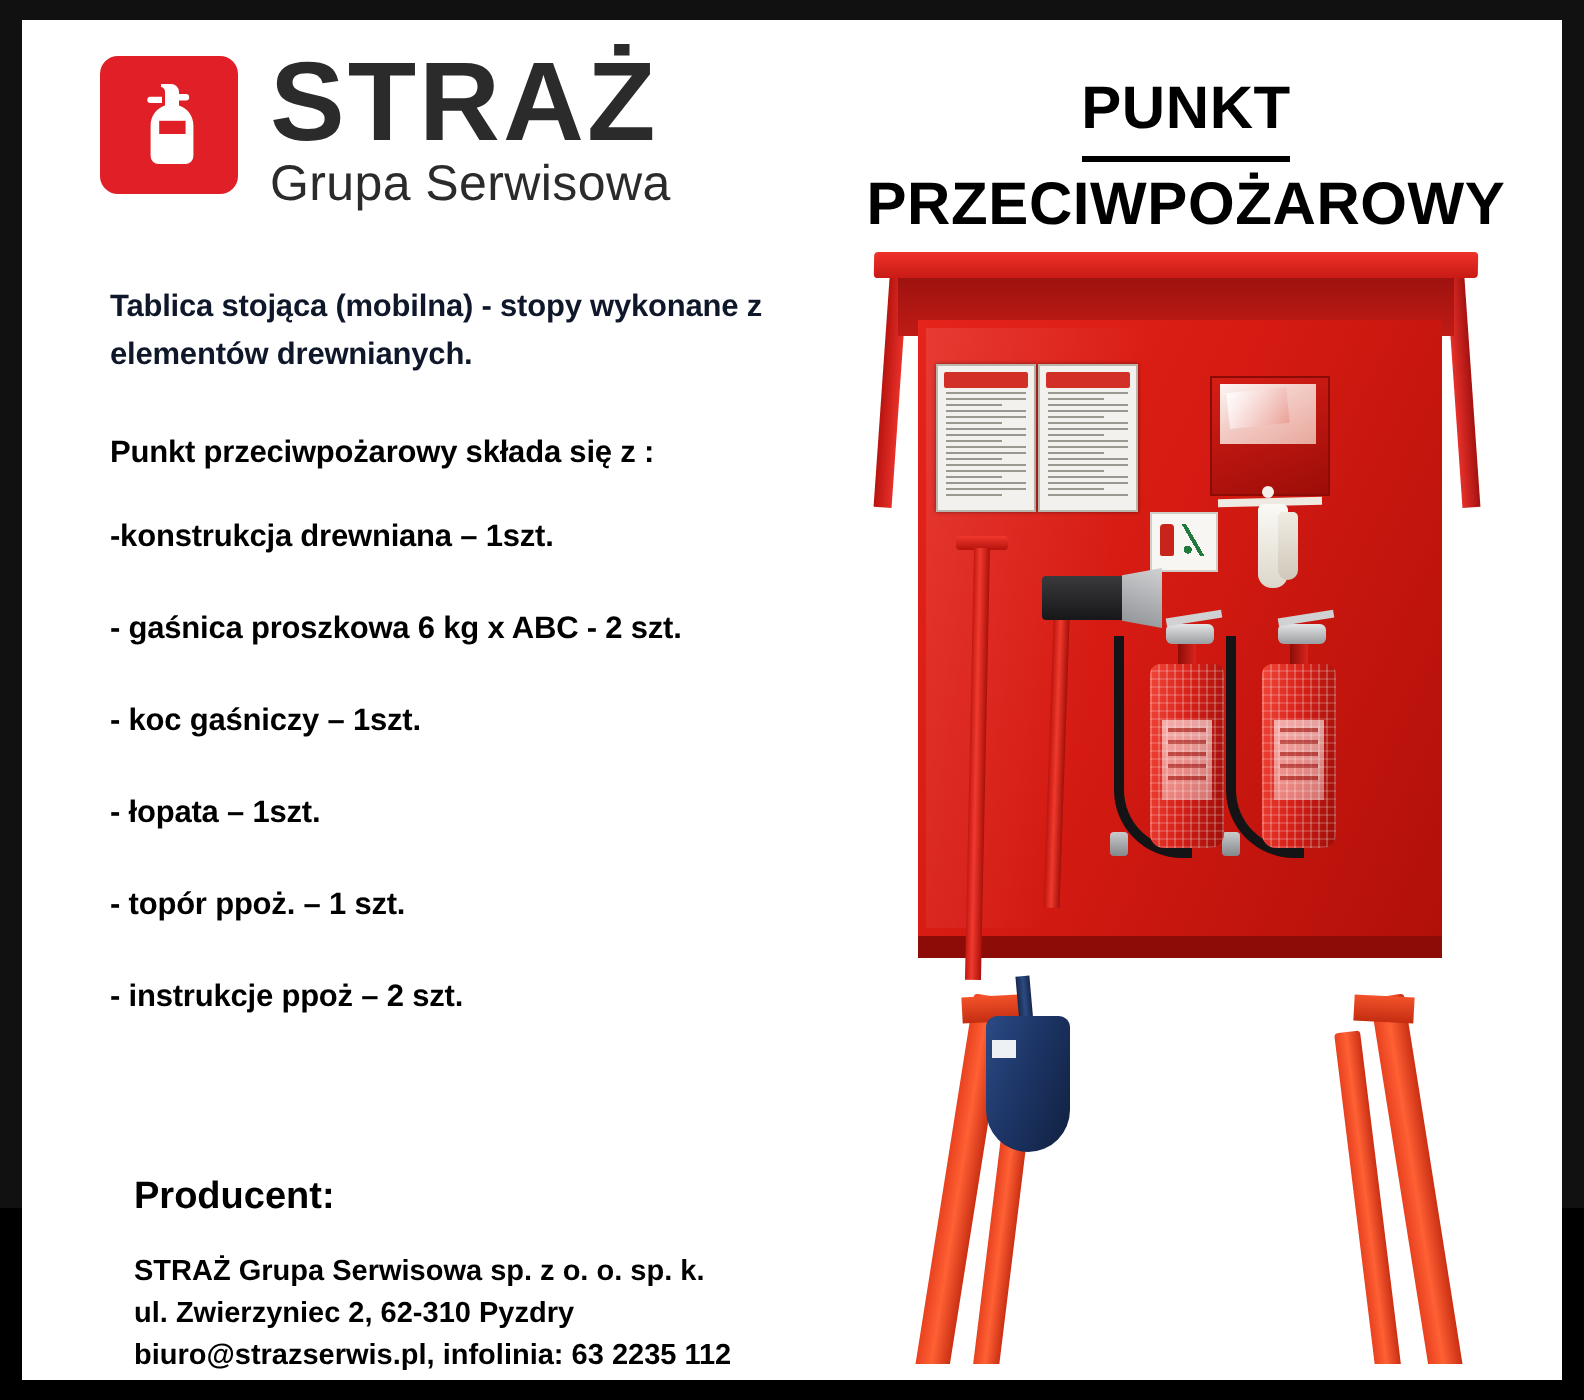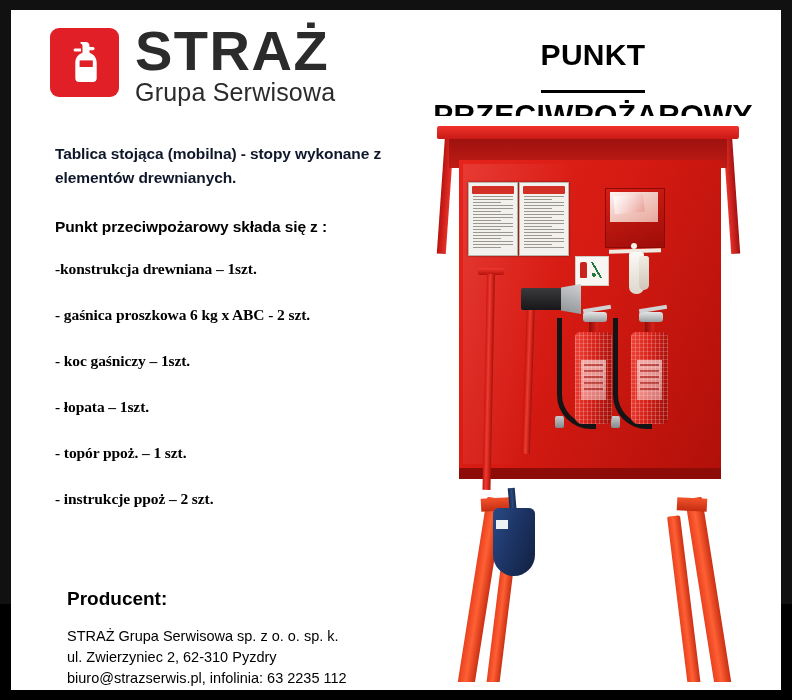--- a/index.html
+++ b/index.html
@@ -80,21 +80,21 @@
     text-align: center;
   }
   #headline .hl {
     font-size: 30px;
     font-weight: bold;
     color: #000000;
     line-height: 38px;
     letter-spacing: .3px;
     display: inline-block;
     border-bottom: 3px solid #000;
-    padding-bottom: 16px;
+    padding-bottom: 4px;
     white-space: nowrap;
   }
   #headline .row2 { margin-top: 3px; }
 
   
   #copy {
     position: absolute;
     left: 44px;
     top: 132px;
     width: 380px;
@@ -114,39 +114,38 @@
     letter-spacing: -.1px;
   }
   #items { margin-top: 24px; }
   .item {
     font-size: 15.5px;
     font-weight: bold;
     color: #000;
     height: 46px;
     letter-spacing: -.1px;
     white-space: nowrap;
-    font-family: Liberation Serif, serif;
   }
 
   #producer {
     position: absolute;
     left: 56px;
     top: 552px;
     width: 380px;
   }
   #producer-title {
     font-size: 19px;
     font-weight: bold;
     color: #000;
     margin-bottom: 16px;
     margin-top: 26px;
   }
   .contact-line {
     font-size: 14.5px;
-    font-weight: normal;
+    font-weight: bold;
     color: #000;
     line-height: 21px;
     white-space: nowrap;
   }
 
   
   #photo {
     position: absolute;
     left: 412px;
     top: 106px;

